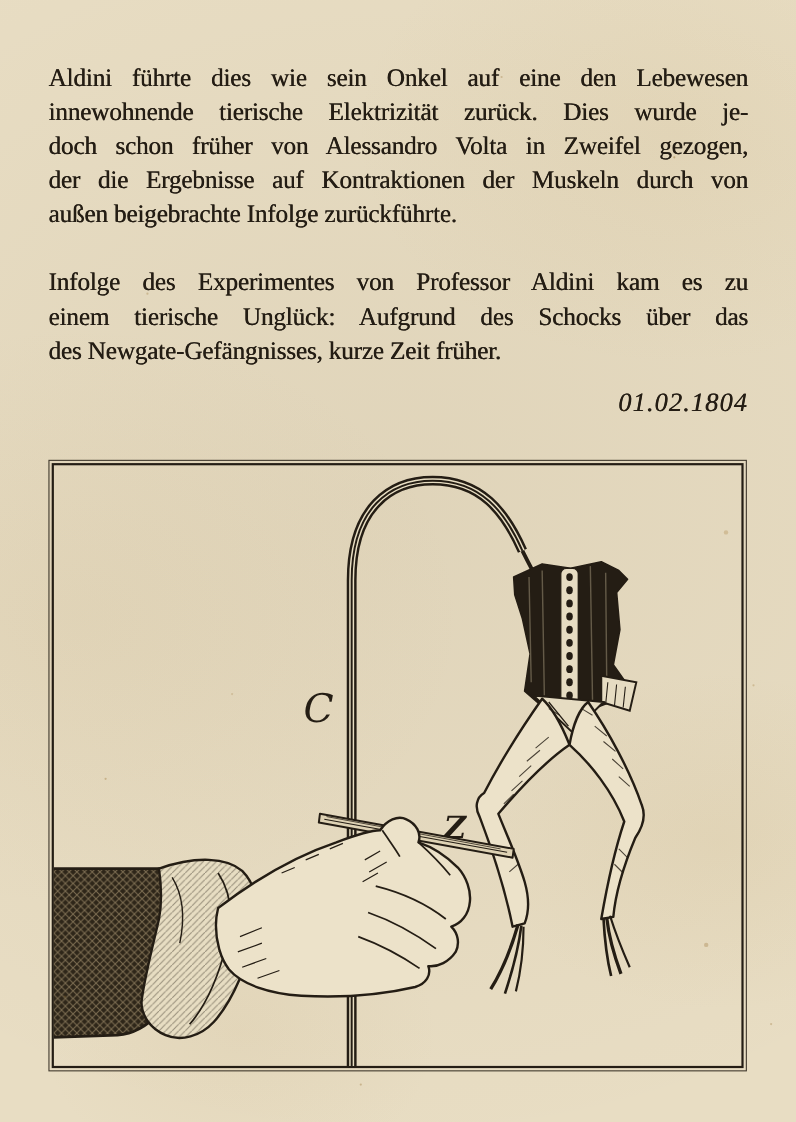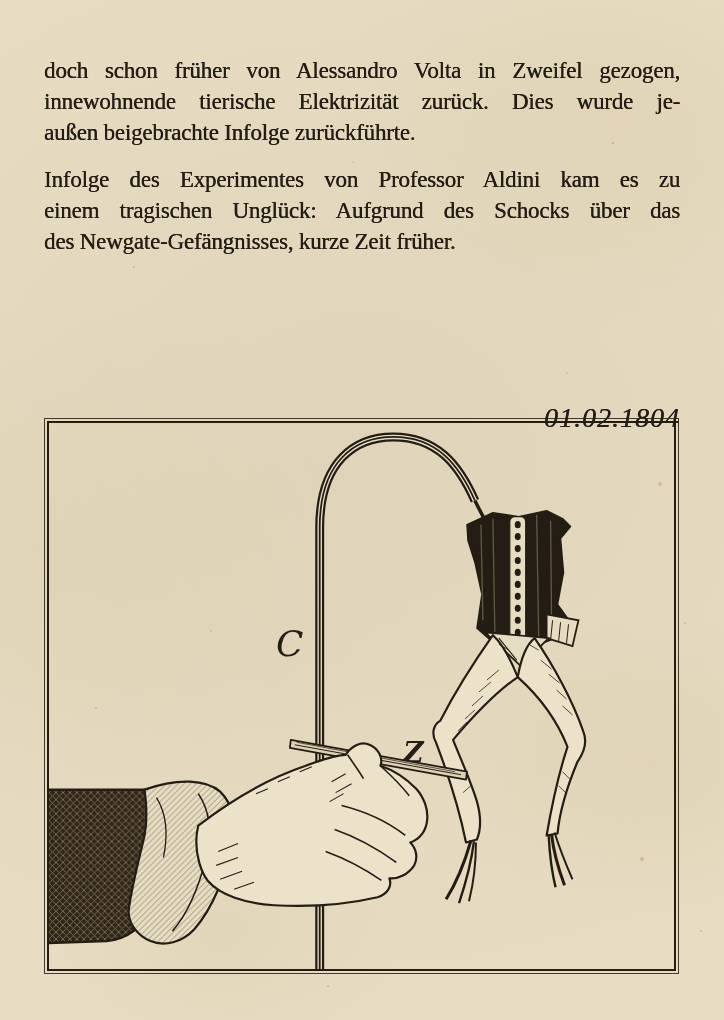--- a/index.html
+++ b/index.html
@@ -37,28 +37,27 @@
        88px 788px 0 0 rgba(150,110,45,.30),
       -260px 19px 0 0 rgba(150,110,45,.22);
   }
   .text-block{
     position:absolute;left:44px;right:44px;top:55px;
     font-size:23px;line-height:31px;
     letter-spacing:-0.2px;
     text-shadow:0.35px 0 0 currentColor;
   }
   .para{margin:0;}
-  .para + .para{margin-top:16px;}
+  .para + .para{margin-top:31px;}
   .line{display:block;text-align:justify;text-align-last:justify;white-space:nowrap;}
   .line.last{text-align-last:left;}
   .date-line{
     position:absolute;right:44px;top:354px;
-    font-size:28px;font-style:italic;letter-spacing:1px;
+    font-size:24px;font-style:italic;letter-spacing:1px;
     text-shadow:0.3px 0 0 currentColor;
-    margin-top:48px;
   }
   .figure-frame{
     position:absolute;left:44px;top:418px;
     width:635px;height:556px;
     box-sizing:border-box;
     border:1.5px solid rgba(36,29,20,.85);
     padding:2px;
   }
   .figure-inner{
     box-sizing:border-box;
@@ -67,27 +66,29 @@
   }
   .figure-inner svg{display:block;width:100%;height:100%;}
 </style>
 </head>
 <body>
 
 <div class="page">
 
   <div class="text-block">
     <p class="para">
+      <span class="line">Aldini führte dies wie sein Onkel auf eine den Lebewesen</span>
+      <span class="line">innewohnende tierische Elektrizität zurück. Dies wurde je-</span>
       <span class="line">doch schon früher von Alessandro Volta in Zweifel gezogen,</span>
-      <span class="line">innewohnende tierische Elektrizität zurück. Dies wurde je-</span>
+      <span class="line">der die Ergebnisse auf Kontraktionen der Muskeln durch von</span>
       <span class="line last">außen beigebrachte Infolge zurückführte.</span>
     </p>
     <p class="para">
       <span class="line">Infolge des Experimentes von Professor Aldini kam es zu</span>
-      <span class="line">einem tragischen Unglück: Aufgrund des Schocks über das</span>
+      <span class="line">einem tierische Unglück: Aufgrund des Schocks über das</span>
       <span class="line last">des Newgate-Gefängnisses, kurze Zeit früher.</span>
     </p>
   </div>
 
   <div class="date-line">01.02.1804</div>
 
   <div class="figure-frame">
     <div class="figure-inner">
       <svg viewBox="0 0 628 548" preserveAspectRatio="none" role="img">
         <defs>

